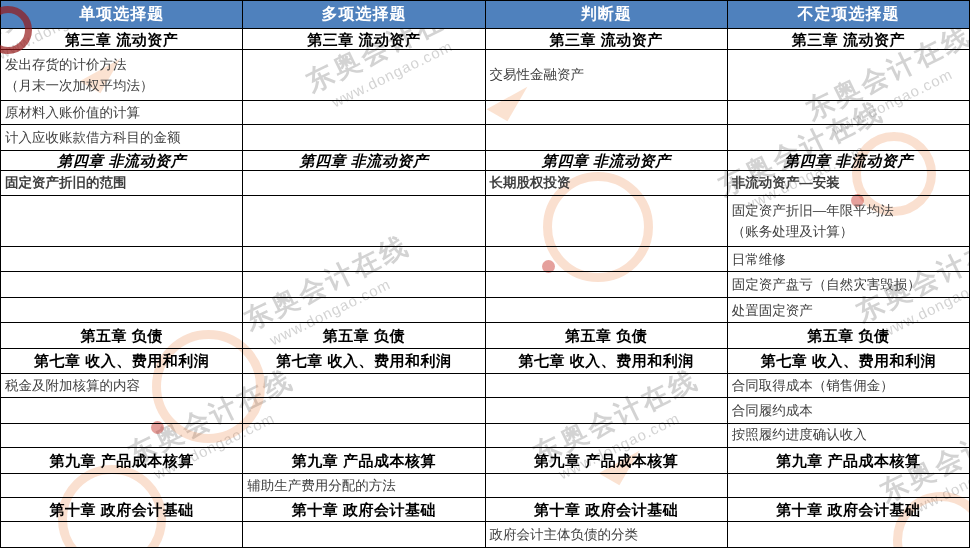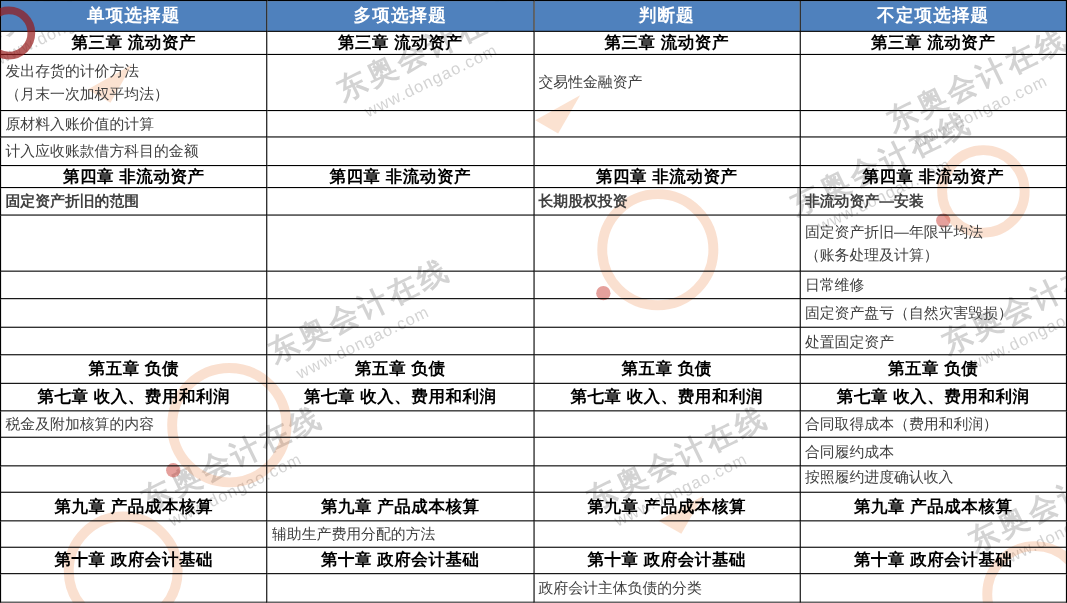--- a/index.html
+++ b/index.html
@@ -153,21 +153,21 @@
         <td></td>
         <td></td>
         <td></td>
       </tr>
       <tr class="content" style="height: 23px; margin-left: 12px;">
         <td>计入应收账款借方科目的金额</td>
         <td></td>
         <td></td>
         <td></td>
       </tr>
-      <tr class="chapter" style="height: 18px;">
+      <tr class="chapter" style="height: 18px; font-style: italic;">
         <td>第四章 非流动资产</td>
         <td>第四章 非流动资产</td>
         <td>第四章 非流动资产</td>
         <td>第四章 非流动资产</td>
       </tr>
       <tr class="content" style="height: 23px; font-weight: bold;">
         <td>固定资产折旧的范围</td>
         <td></td>
         <td>长期股权投资</td>
         <td>非流动资产—安装</td>
@@ -206,21 +206,21 @@
       <tr class="chapter" style="height: 23px;">
         <td>第七章 收入、费用和利润</td>
         <td>第七章 收入、费用和利润</td>
         <td>第七章 收入、费用和利润</td>
         <td>第七章 收入、费用和利润</td>
       </tr>
       <tr class="content" style="height: 22px;">
         <td>税金及附加核算的内容</td>
         <td></td>
         <td></td>
-        <td>合同取得成本（费用和利润）</td>
+        <td>合同取得成本（销售佣金）</td>
       </tr>
       <tr class="content" style="height: 23px;">
         <td></td>
         <td></td>
         <td></td>
         <td>合同履约成本</td>
       </tr>
       <tr class="content" style="height: 22px; font-family: Liberation Mono, monospace;">
         <td></td>
         <td></td>

